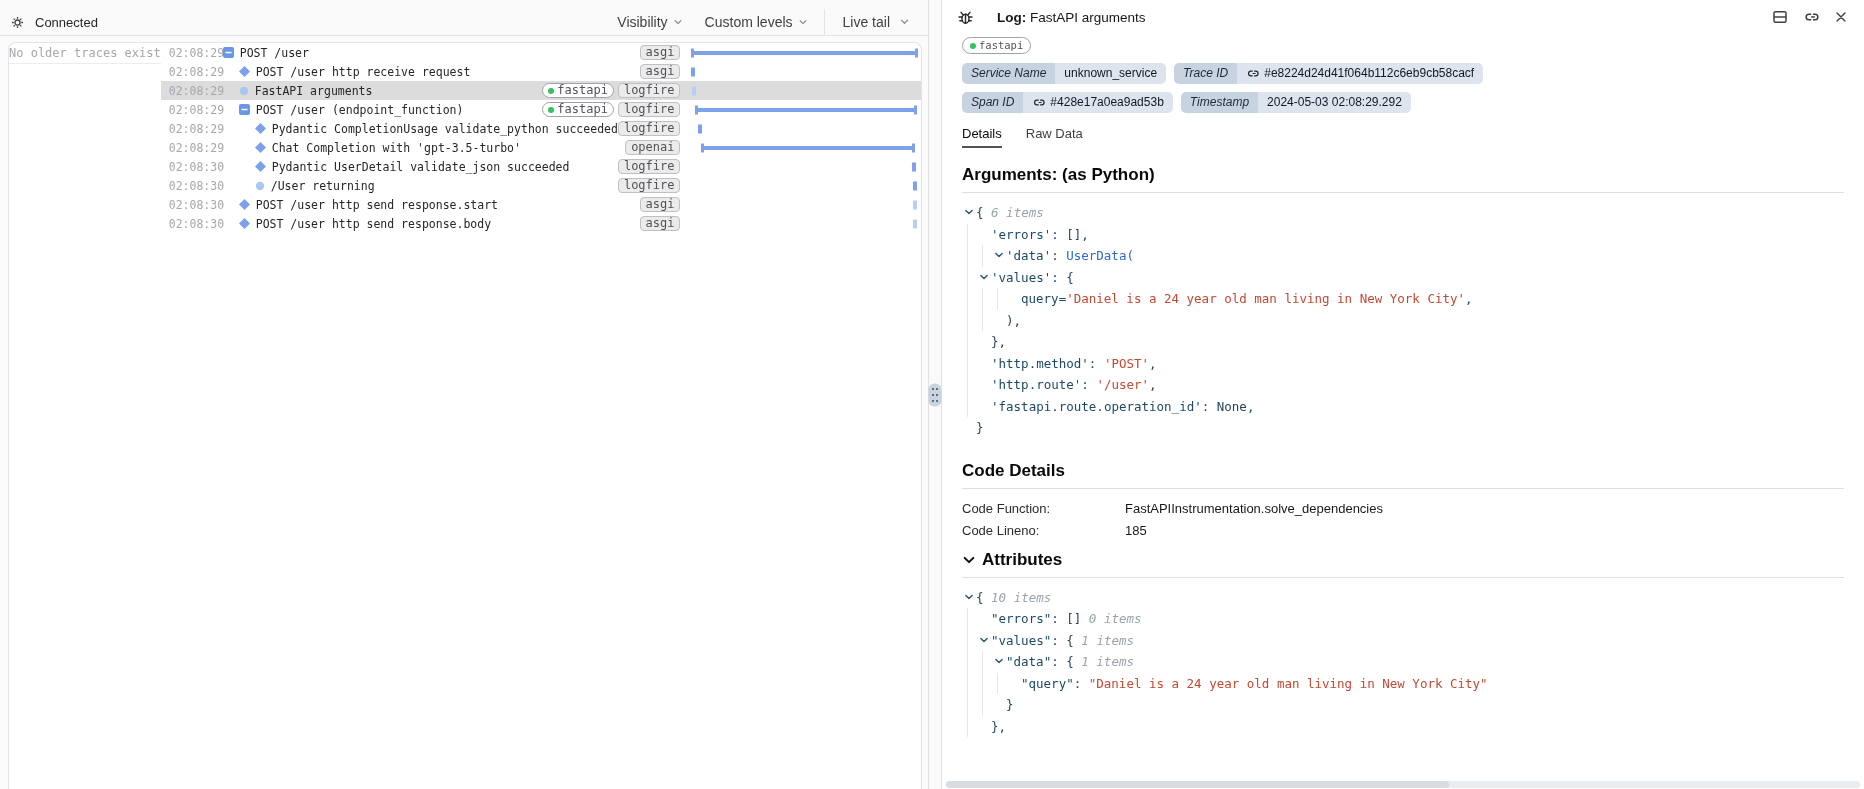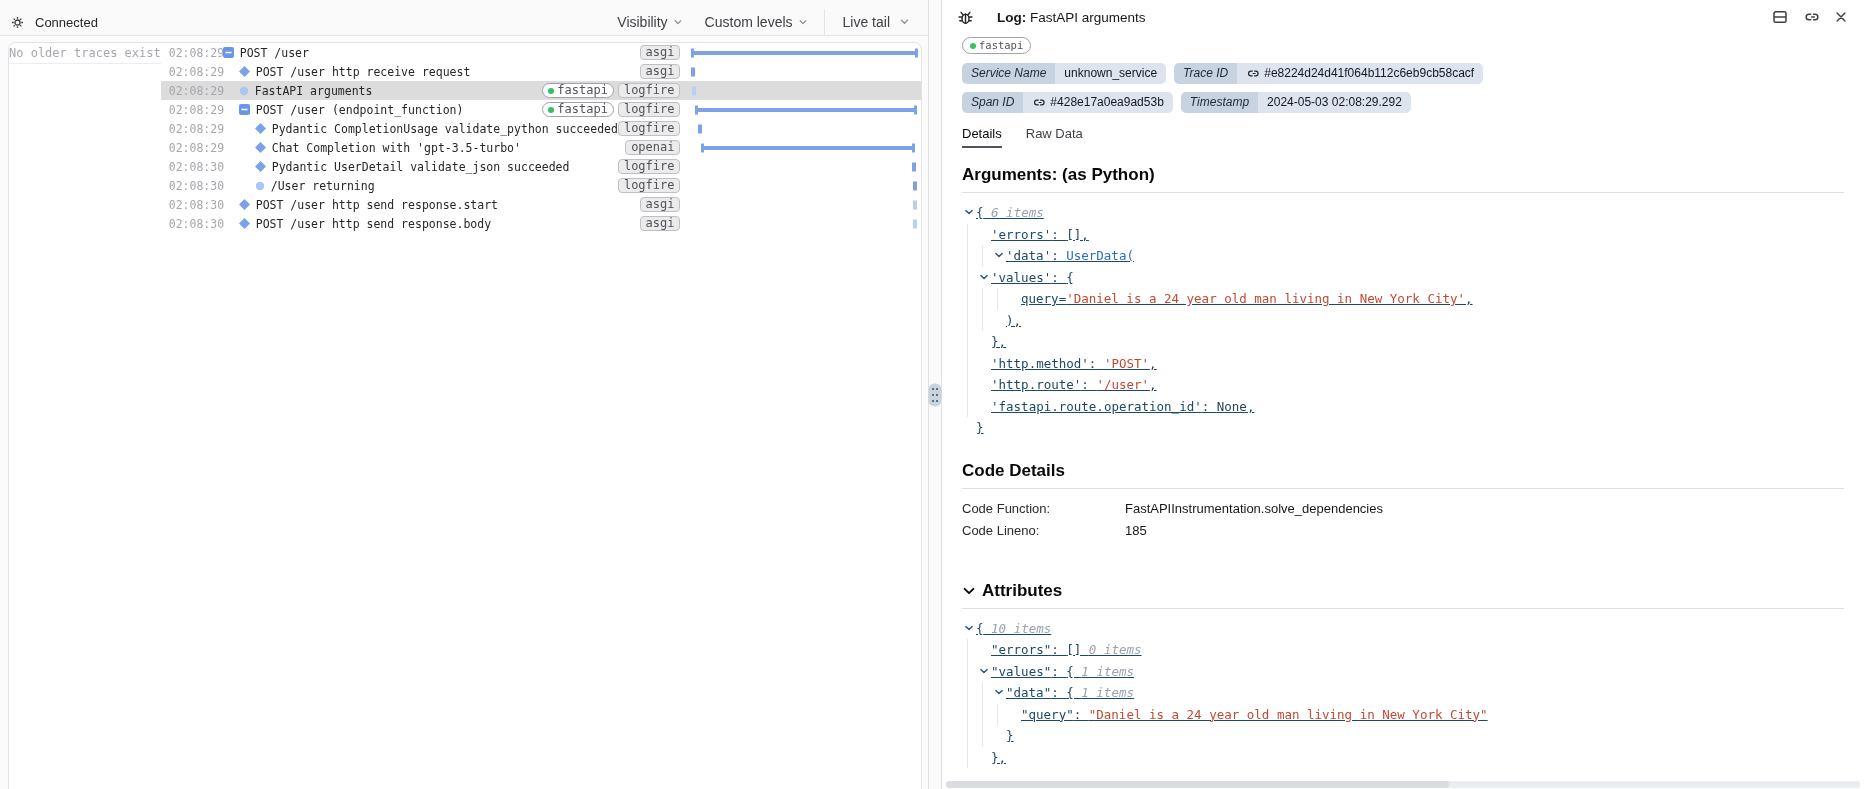--- a/index.html
+++ b/index.html
@@ -84,21 +84,21 @@
   .badge .val { background:#dde4ee; color:#111827; padding:2px 9px; display:flex; align-items:center; gap:5px; }
 
   .tabs { display:flex; gap:24px; margin-top:13px; font-size:13px; }
   .tab { padding-bottom:5px; color:#3f3f46; cursor:pointer; }
   .tab.active { color:#09090b; border-bottom:2px solid #52525b; }
 
   .sec-heading { font-size:17px; font-weight:700; color:#09090b; margin:17px 0 7px; display:flex; align-items:center; gap:6px; }
   .sec-hr { border:none; border-top:1px solid #dcdfe4; margin:0 0 9px; }
 
   .tree { font-family:"DejaVu Sans Mono", monospace; font-size:12.5px; line-height:21.5px; color:#1c4a66; }
-  .tline { white-space:nowrap; background-repeat:no-repeat;text-decoration:underline; }
+  .tline { white-space:nowrap; background-repeat:no-repeat; }
   .chev {
     display:inline-block; width:12px; margin-left:-12px; vertical-align:0px;
     color:#2d5b77; cursor:pointer;
   }
   .seg-k { color:#1c4a66; }
   .seg-p { color:#24455c; }
   .seg-s { color:#c14a33; }
   .seg-c { color:#2d6bc4; }
   .seg-i { color:#9aa3ad; font-style:italic; }
 
@@ -435,21 +435,21 @@
         <div class="code-row">
           <span class="code-label">Code Function:</span>
           <span class="code-value">FastAPIInstrumentation.solve_dependencies</span>
         </div>
         <div class="code-row">
           <span class="code-label">Code Lineno:</span>
           <span class="code-value">185</span>
         </div>
       </div>
 
-    <h2 class="sec-heading" style="margin-top:39px">
+    <h2 class="sec-heading" style="margin-top:8px">
       <span class="attr-chevron">
         <svg width="14" height="14" viewBox="0 0 16 16">
             <path d="M3 5.5l5 5 5-5" fill="none" stroke="currentColor" stroke-width="2.2" stroke-linecap="round" stroke-linejoin="round"></path>
           </svg>
       </span>
       <span>Attributes</span>
     </h2>
     <hr class="sec-hr">
     <div class="tree" id="attrs-tree">
         <div class="tline" style="padding-left: 14px;"><span class="chev"><svg width="10" height="10" viewBox="0 0 16 16">

